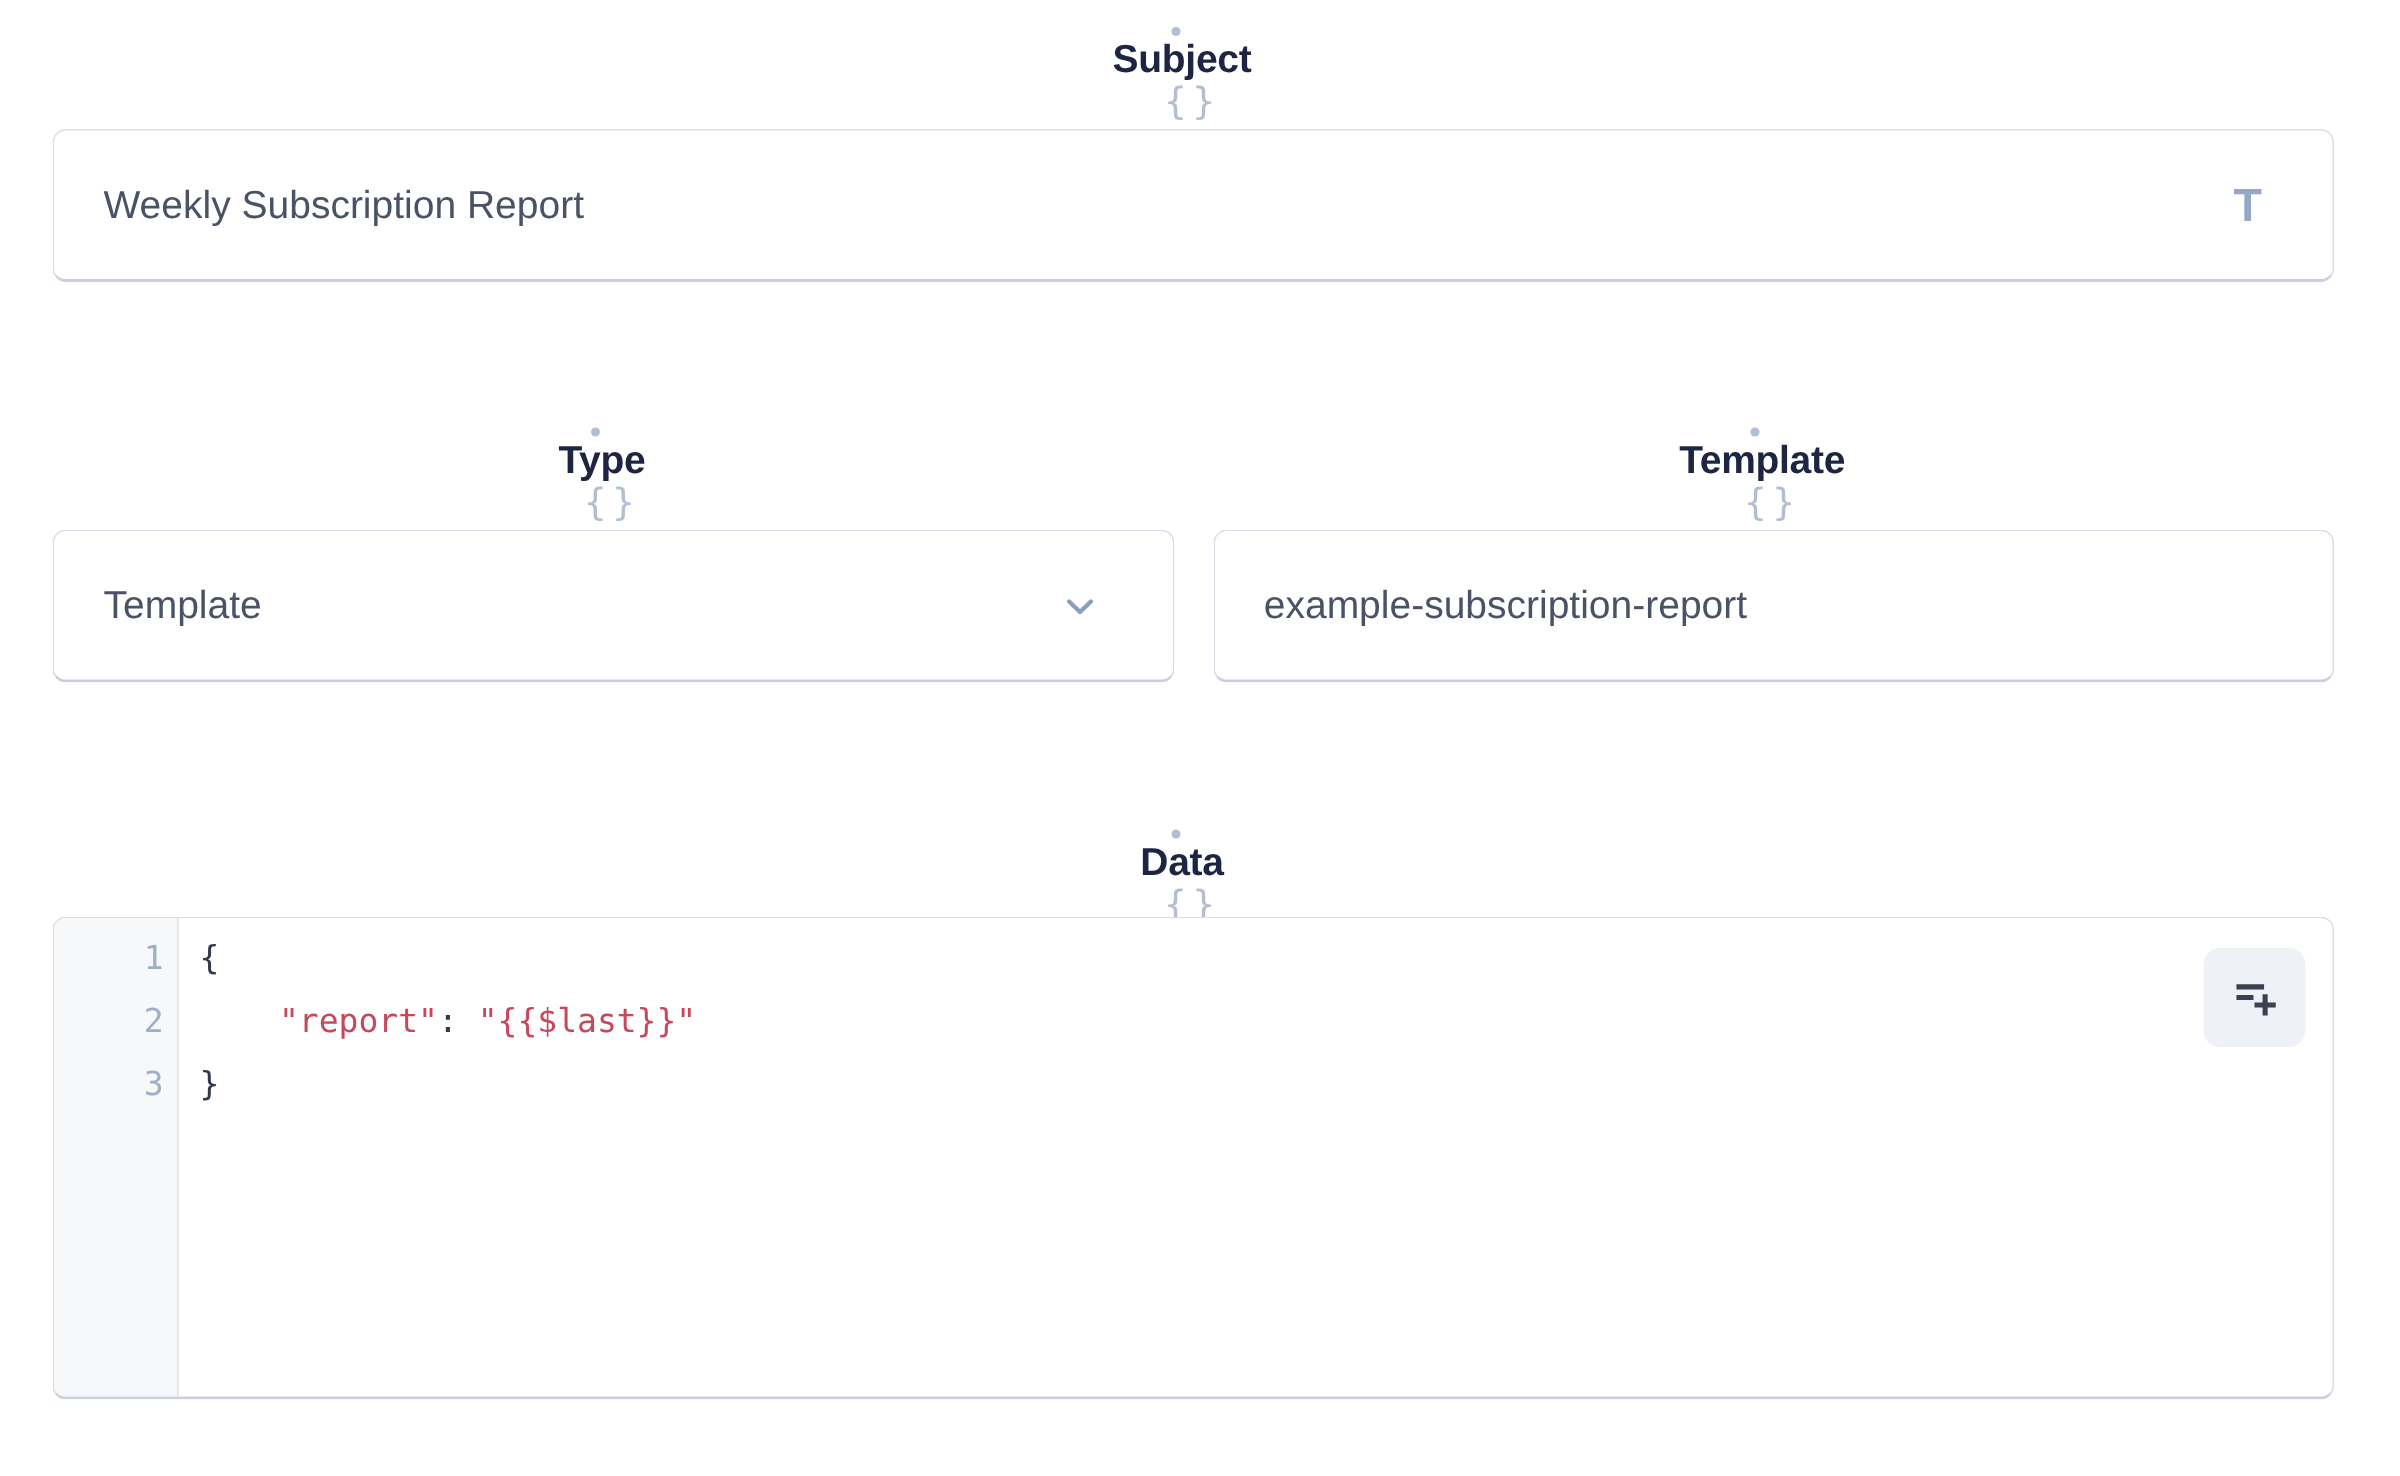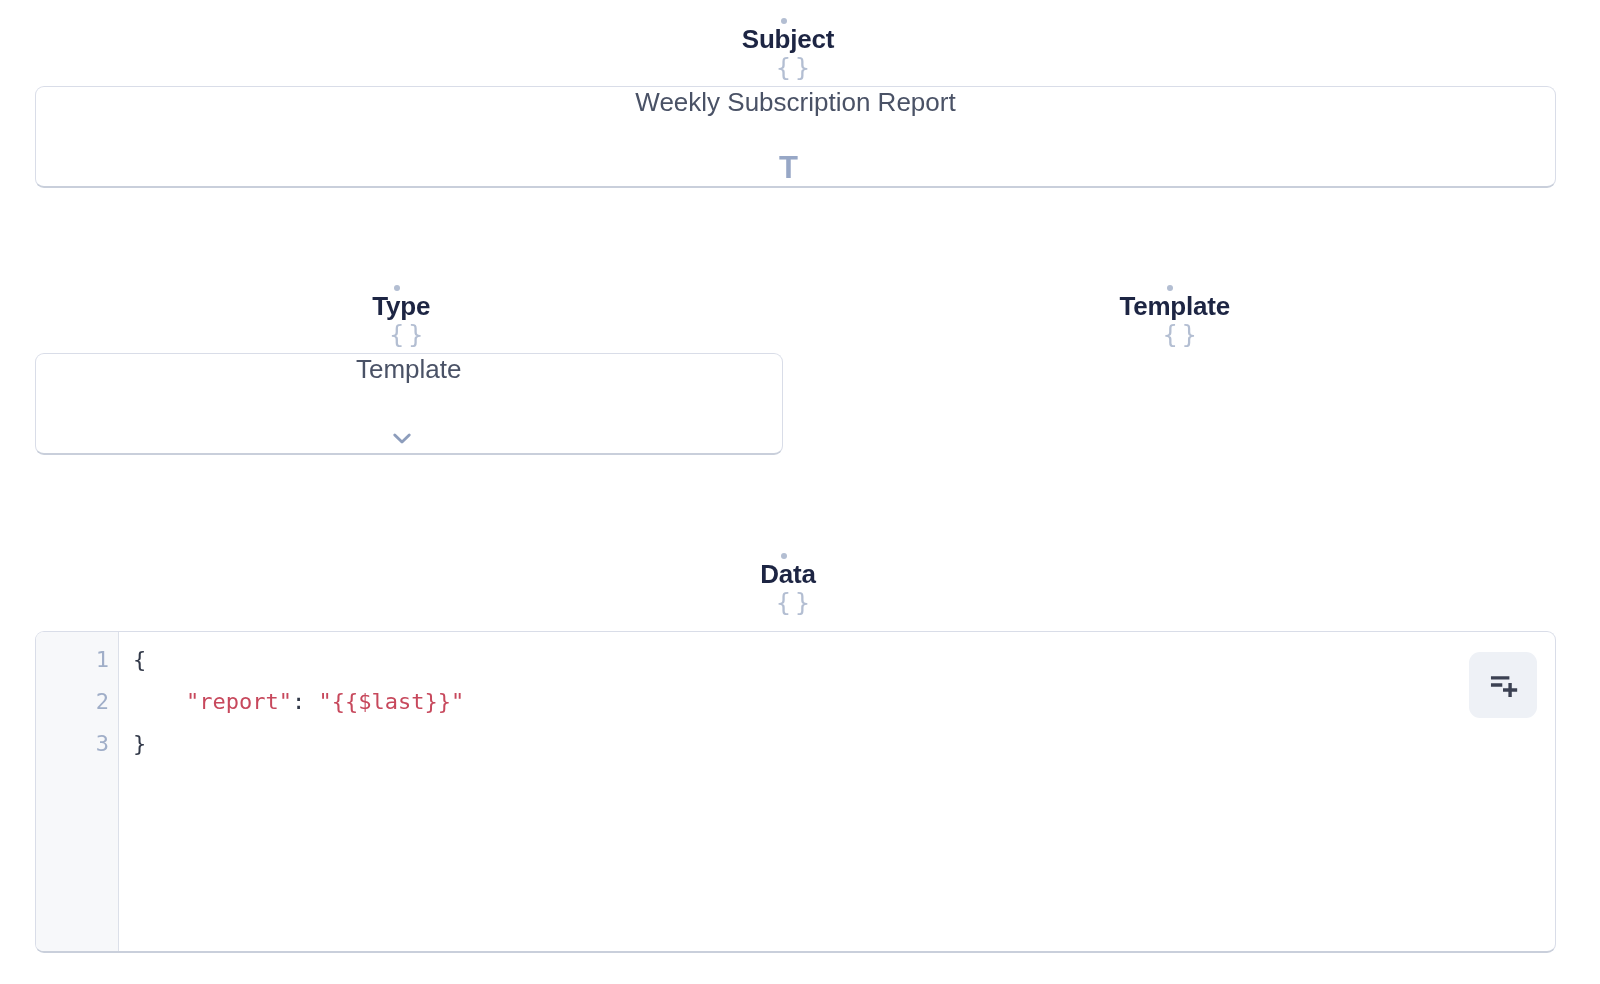--- a/index.html
+++ b/index.html
@@ -44,37 +44,36 @@
   .input-box {
     height: 102px;
     border: 1px solid var(--border, #d9dde8);
     border-bottom: 2px solid var(--border-strong, #c9cfdb);
     border-radius: 9px;
     background: #ffffff;
     display: flex; align-items: center;
     padding: 0 33px;
     font-size: 26px;
     color: var(--field-text, #4a5266);
-    flex-direction: column;
   }
   .input-value { flex: 1 1 auto; white-space: nowrap; overflow: hidden; }
   .t-icon {
     flex: 0 0 auto;
     font-size: 31px; font-weight: 700;
     color: var(--t-icon, #97a7c6);
     margin-right: 14px;
     cursor: pointer;
   }
   .chevron-icon { flex: 0 0 auto; margin-right: 14px; cursor: pointer; display: flex; }
 
   .row-two { display: flex; gap: 26px; margin-top: 105px; }
   .row-two .col { flex: 1 1 0; }
 
   .data-group { margin-top: 106px; }
-  .data-group .field-label-row { margin-bottom: 38px; }
+  .data-group .field-label-row { margin-bottom: 18px; }
 
   
   .editor {
     position: relative;
     height: 322px;
     border: 1px solid var(--border, #d9dde8);
     border-bottom: 2px solid var(--border-strong, #c9cfdb);
     border-radius: 9px;
     overflow: hidden;
     display: flex;
@@ -140,20 +139,23 @@
         </span>
       </div>
     </section>
 
     <section class="col">
       <div class="field-label-row">
         <span class="req-dot"></span>
         <span class="field-label">Template</span>
         <span class="braces-icon">{}</span>
       </div>
+      <div class="input-box">
+        <span class="input-value">example-subscription-report</span>
+      </div>
     </section>
   </div>
 
   <section class="data-group">
     <div class="field-label-row">
       <span class="req-dot"></span>
       <span class="field-label">Data</span>
       <span class="braces-icon">{}</span>
     </div>
 

